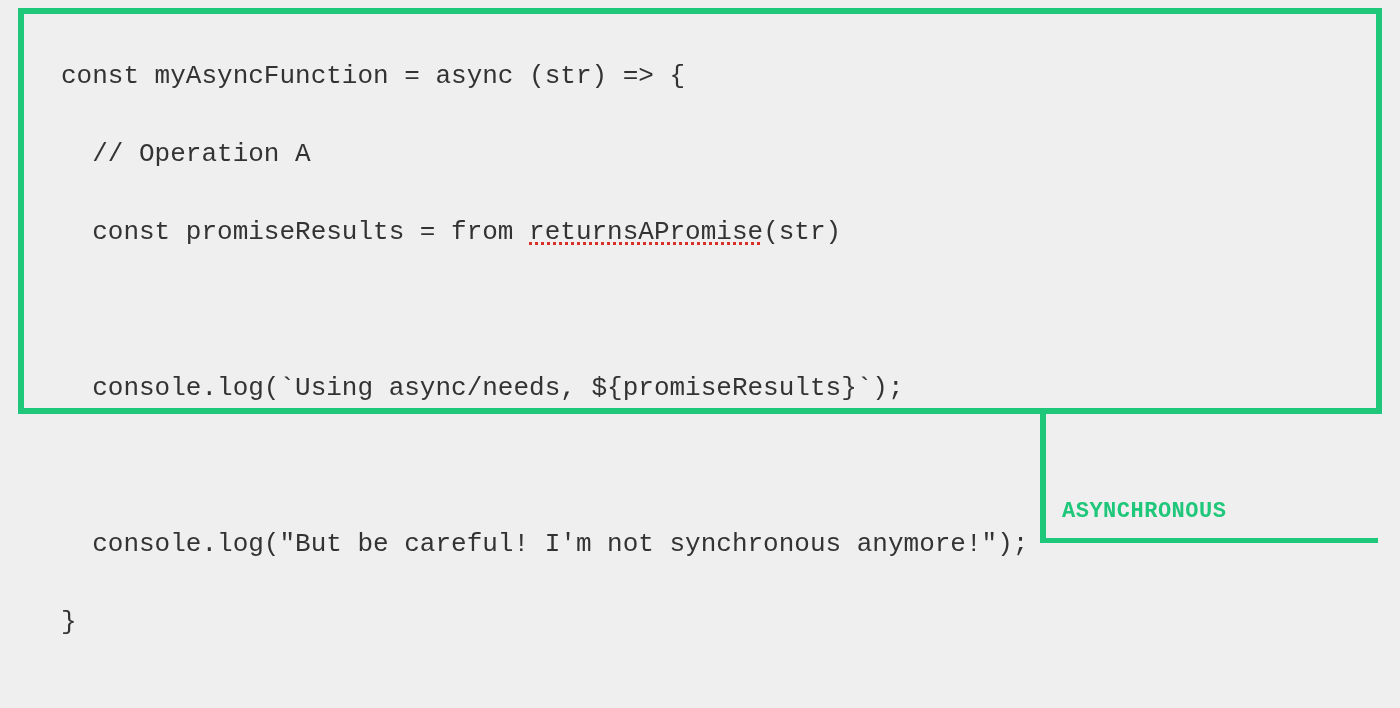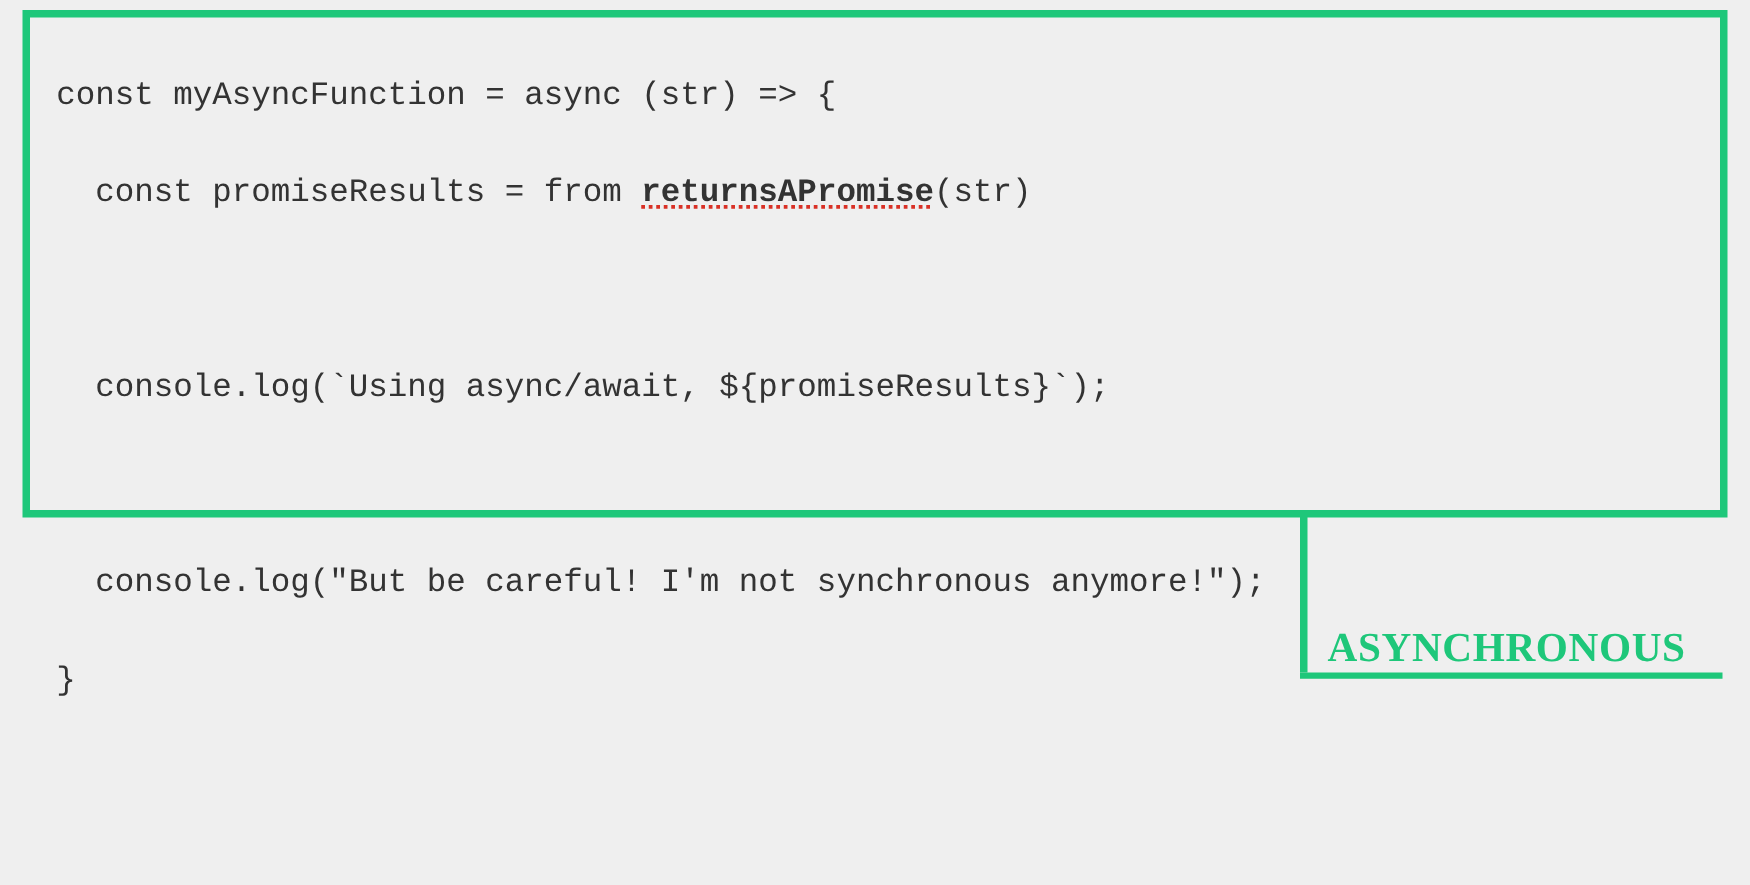--- a/index.html
+++ b/index.html
@@ -49,45 +49,46 @@
       top: 538px;
       width: 338px;
       height: 5px;
       background: #1EC77A;
     }
     .label-text {
       position: absolute;
       left: 1062px;
       top: 495px;
       color: #1EC77A;
-      font-family: Liberation Serif, serif;
+      font-family: Liberation Mono, monospace;
       font-weight: 800;
-      font-size: 33px;
+      font-size: 22px;
       letter-spacing: 0.5px;
     }
     .spellcheck {
       text-decoration-line: underline;
       text-decoration-style: dotted;
       text-decoration-color: #d93025;
       text-decoration-thickness: 3px;
       text-underline-offset: 3px;
-      font-weight: bold;
     }
     .code-line {
       display: block;
+      margin-left: 16px;
     }
   </style>
 </head>
 <body>
 
 <div class="code-container">
 <span class="code-line">const myAsyncFunction = async (str) =&gt; {</span>
+<span class="code-line">  // Operation A</span>
 <span class="code-line"><span>  const promiseResults = from </span><span class="spellcheck">returnsAPromise</span><span>(str)</span></span>
 <span class="code-line"> </span>
-<span class="code-line">  console.log(`Using async/await, ${promiseResults}`);</span>
+<span class="code-line">  console.log(`Using async/needs, ${promiseResults}`);</span>
 <span class="code-line"> </span>
 <span class="code-line">  console.log("But be careful! I'm not synchronous anymore!");</span>
 <span class="code-line">}</span>
 
 
 
 
 
 </div>
 

